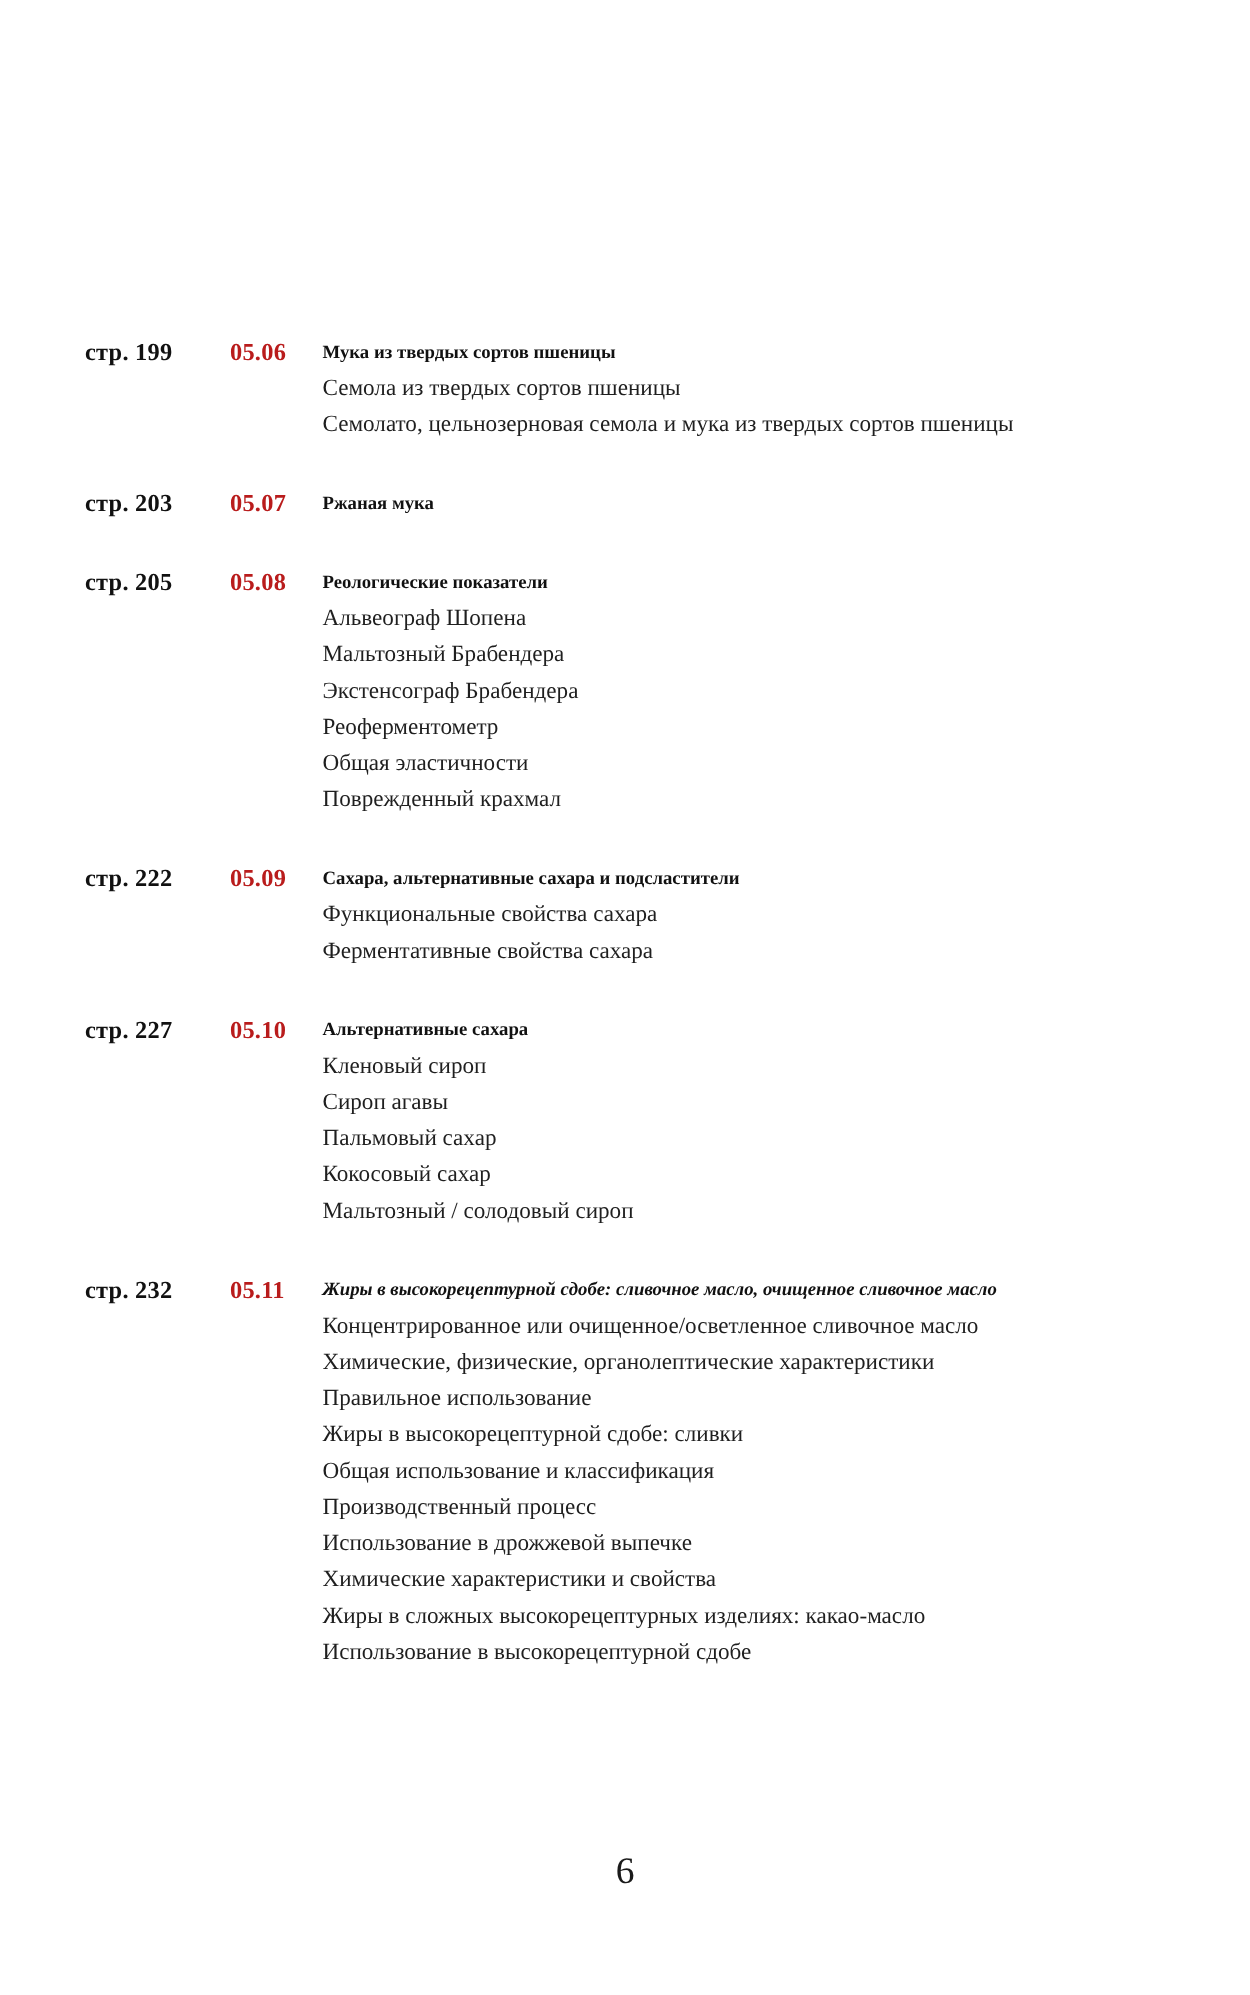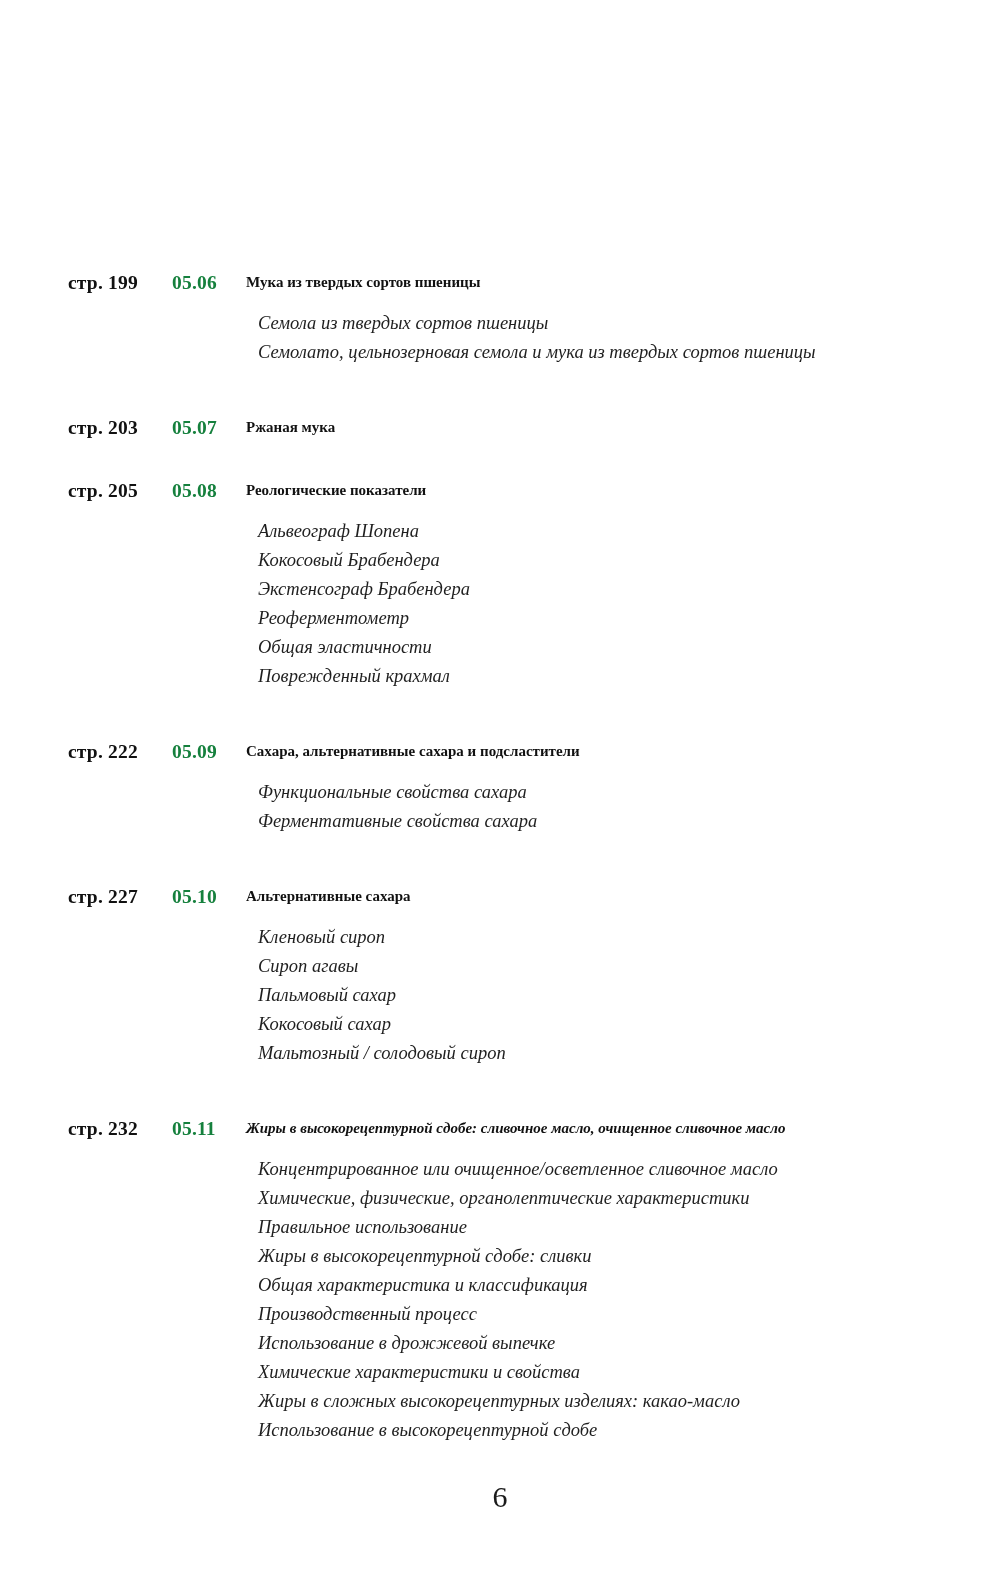--- a/index.html
+++ b/index.html
@@ -49,40 +49,40 @@
     letter-spacing: 0.2px;
     color: #111111;
   }
   .sect-num {
     width: 74px;
     flex: 0 0 74px;
     font-weight: bold;
     font-size: 19.5px;
     line-height: 29px;
     letter-spacing: 0.2px;
-    color: #15803d;
+    color: #b91c1c;
+    margin-left: 12px;
   }
   .entry-body {
     flex: 1 1 auto;
     min-width: 0;
   }
   .entry-title {
     font-weight: bold;
     font-size: 15px;
     line-height: 29px;
     color: #111111;
   }
   .entry-title.italic {
     font-style: italic;
   }
   .sub-list {
-    margin: 12px;
+    margin: 0;
     padding: 0;
     list-style: none;
-    font-style: italic;
   }
   .sub-item {
     font-size: 18.5px;
     line-height: 29px;
     color: #1f1f1f;
     white-space: nowrap;
   }
   .sub-item.wrap {
     white-space: normal;
   }
@@ -129,21 +129,21 @@
     </div>
 
     <div class="toc-entry">
       <div class="entry-head">
         <span class="page-num">стр. 205</span>
         <span class="sect-num">05.08</span>
         <div class="entry-body">
           <div class="entry-title">Реологические показатели</div>
           <ul class="sub-list">
             <li class="sub-item">Альвеограф Шопена</li>
-            <li class="sub-item">Кокосовый Брабендера</li>
+            <li class="sub-item">Мальтозный Брабендера</li>
             <li class="sub-item">Экстенсограф Брабендера</li>
             <li class="sub-item">Реоферментометр</li>
             <li class="sub-item">Общая эластичности</li>
             <li class="sub-item">Поврежденный крахмал</li>
           </ul>
         </div>
       </div>
     </div>
 
     <div class="toc-entry">
@@ -181,21 +181,21 @@
       <div class="entry-head">
         <span class="page-num">стр. 232</span>
         <span class="sect-num">05.11</span>
         <div class="entry-body">
           <div class="entry-title italic">Жиры в высокорецептурной сдобе: сливочное масло, очищенное сливочное масло</div>
           <ul class="sub-list">
             <li class="sub-item">Концентрированное или очищенное/осветленное сливочное масло</li>
             <li class="sub-item">Химические, физические, органолептические характеристики</li>
             <li class="sub-item">Правильное использование</li>
             <li class="sub-item">Жиры в высокорецептурной сдобе: сливки</li>
-            <li class="sub-item">Общая характеристика и классификация</li>
+            <li class="sub-item">Общая использование и классификация</li>
             <li class="sub-item">Производственный процесс</li>
             <li class="sub-item">Использование в дрожжевой выпечке</li>
             <li class="sub-item">Химические характеристики и свойства</li>
             <li class="sub-item">Жиры в сложных высокорецептурных изделиях: какао-масло</li>
             <li class="sub-item">Использование в высокорецептурной сдобе</li>
           </ul>
         </div>
       </div>
     </div>
 

